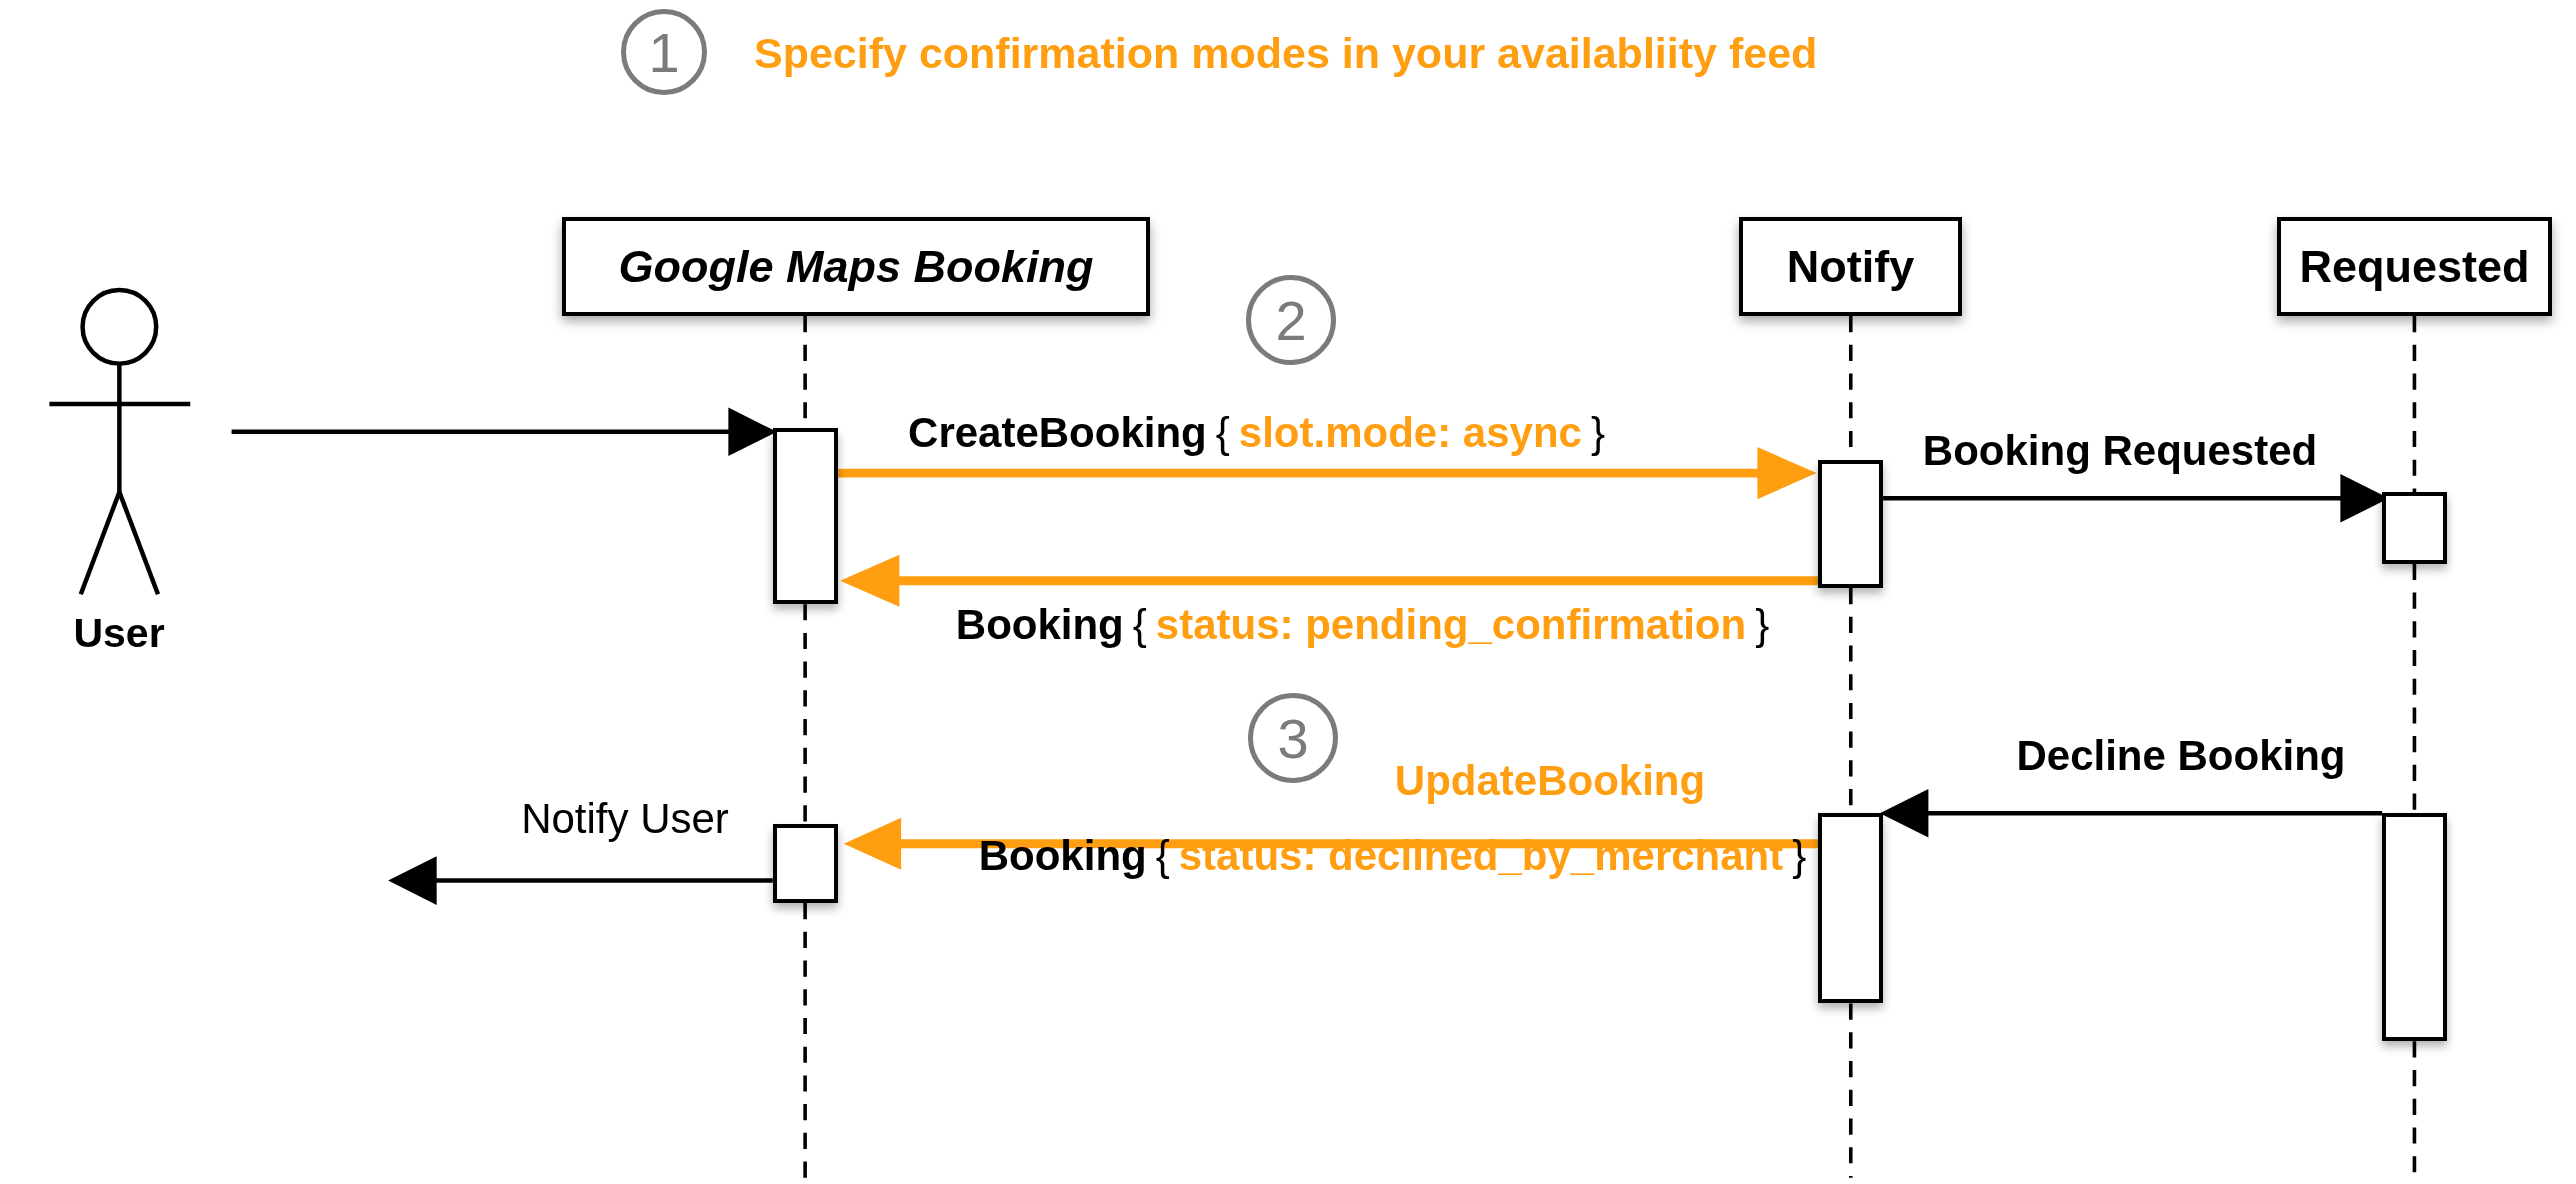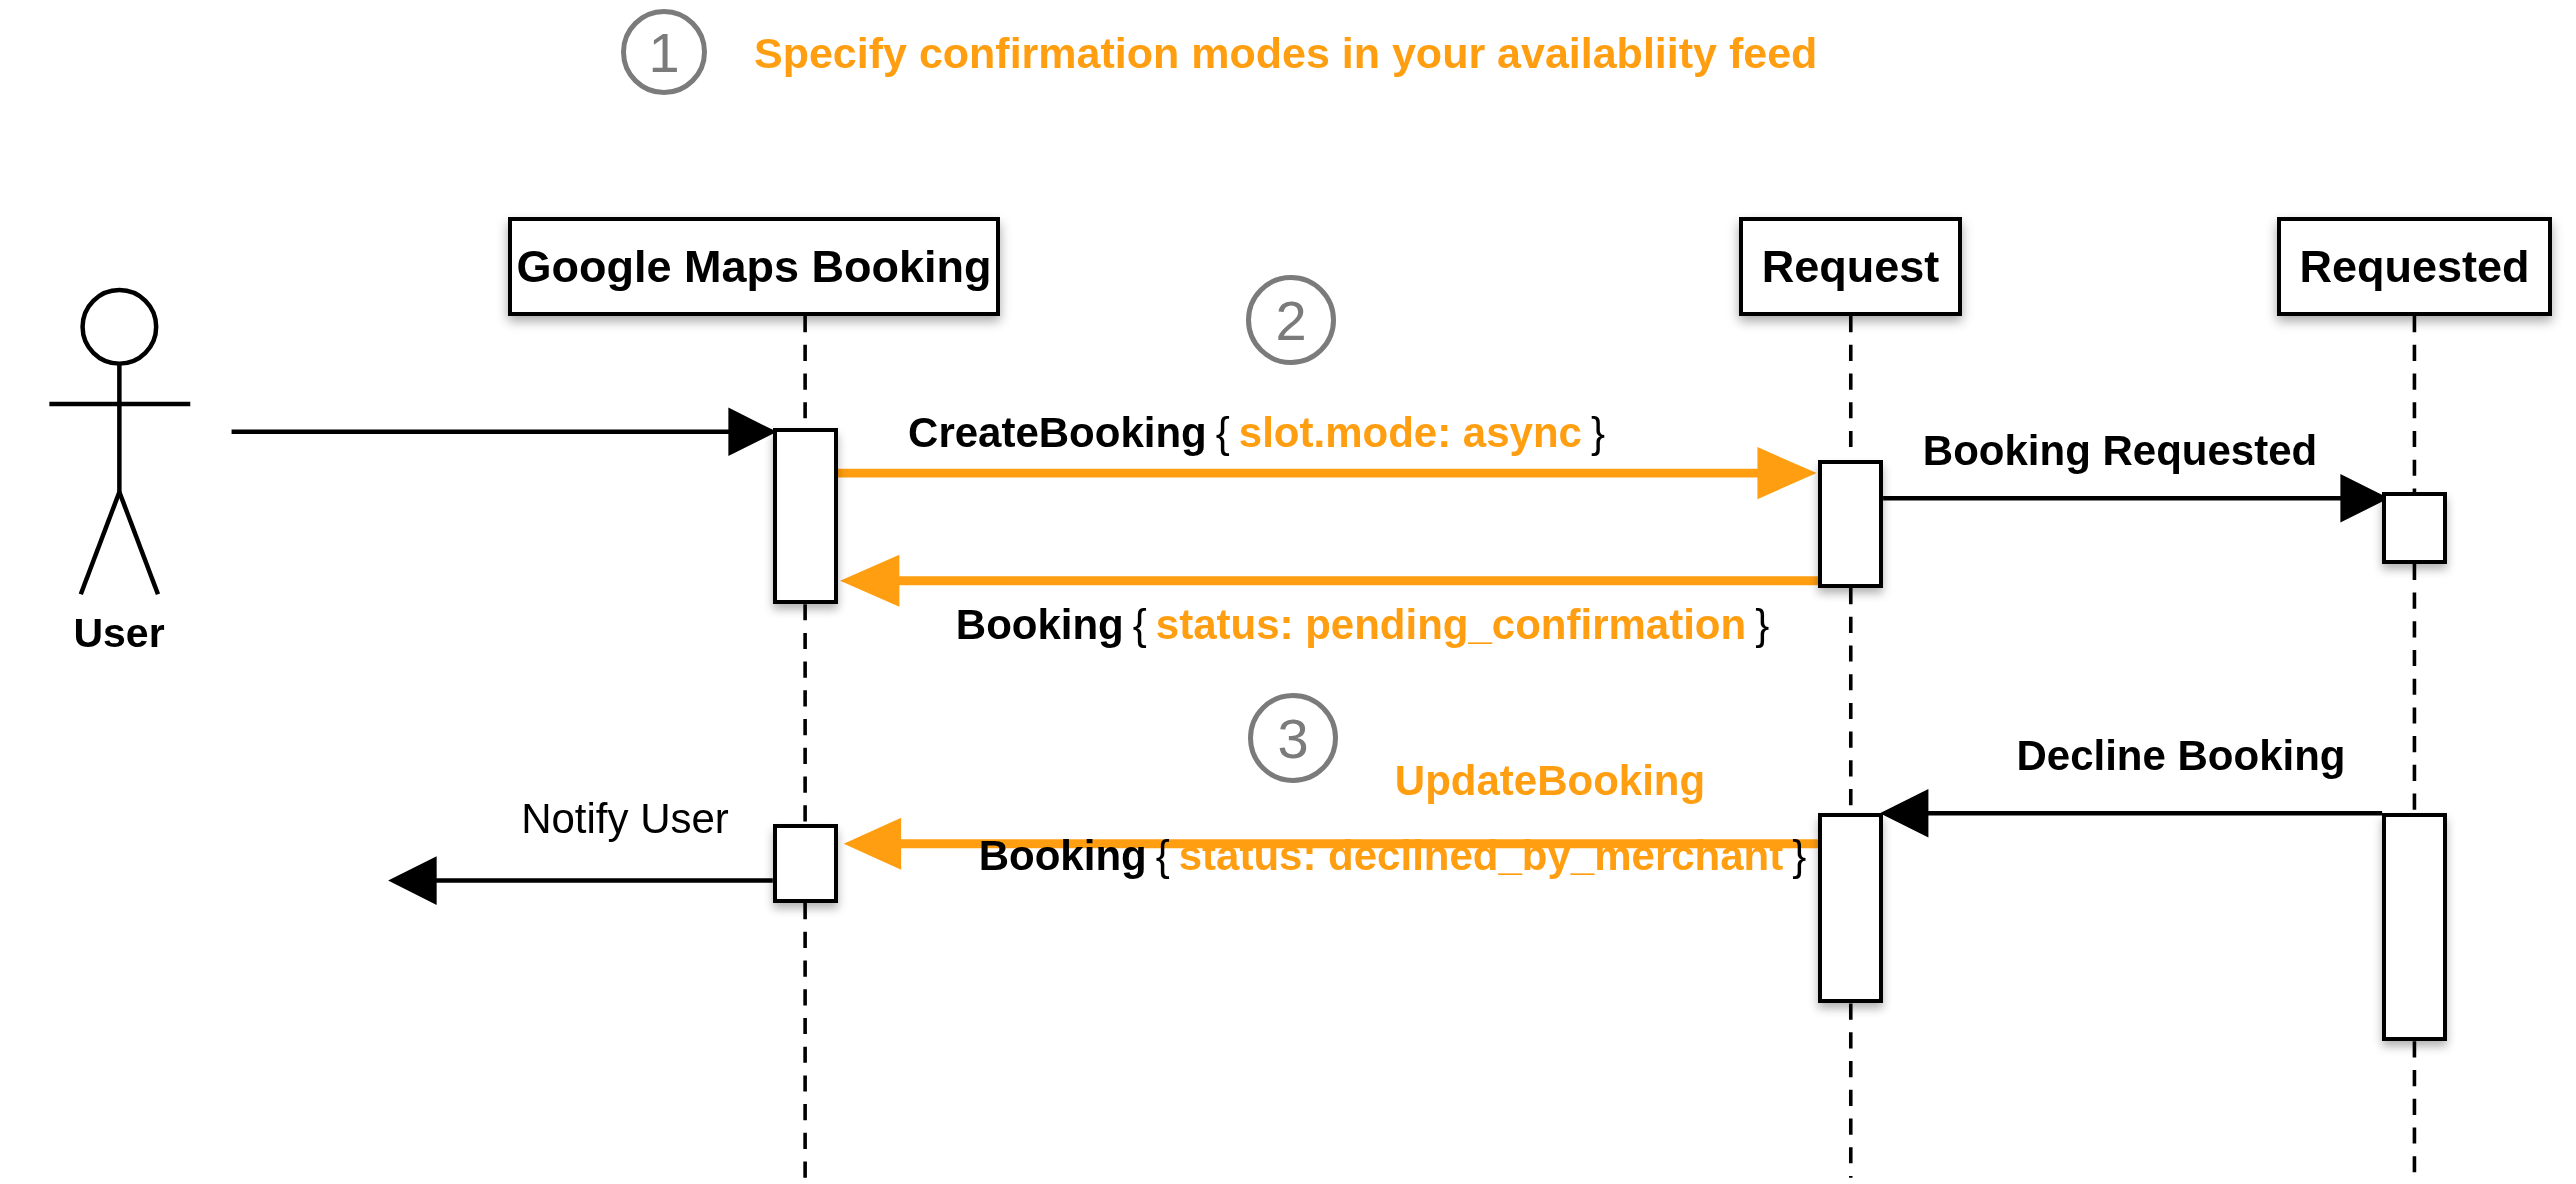--- a/index.html
+++ b/index.html
@@ -99,25 +99,25 @@
   </div>
   <div class="step-circle" style="left:1246px;top:275px;width:90px;height:90px;">
     <span>2</span>
   </div>
   <div class="step-circle" style="left:1248px;top:693px;width:90px;height:90px;">
     <span>3</span>
   </div>
 
   <div class="title-text" style="left:754px;top:29px;">Specify confirmation modes in your availabliity feed</div>
 
-  <div class="actor-box" style="left:508px;top:217px;width:492px;height:99px;">
+  <div class="actor-box" style="left:562px;top:217px;width:588px;height:99px;font-style:italic;">
     <span>Google Maps Booking</span>
   </div>
   <div class="actor-box" style="left:1739px;top:217px;width:223px;height:99px;">
-    <span>Request</span>
+    <span>Notify</span>
   </div>
   <div class="actor-box" style="left:2277px;top:217px;width:275px;height:99px;">
     <span>Requested</span>
   </div>
 
   <div class="user-label" style="left:119px;top:610px;">User</div>
 
   <div class="activation" style="left:773px;top:428px;width:65px;height:176px;"></div>
   <div class="activation" style="left:773px;top:824px;width:65px;height:79px;"></div>
   <div class="activation" style="left:1818px;top:460px;width:65px;height:128px;"></div>

